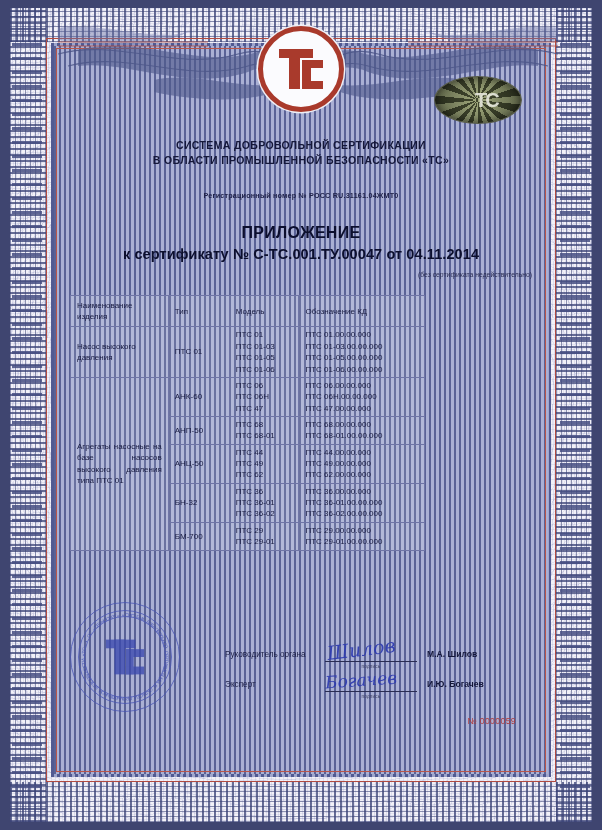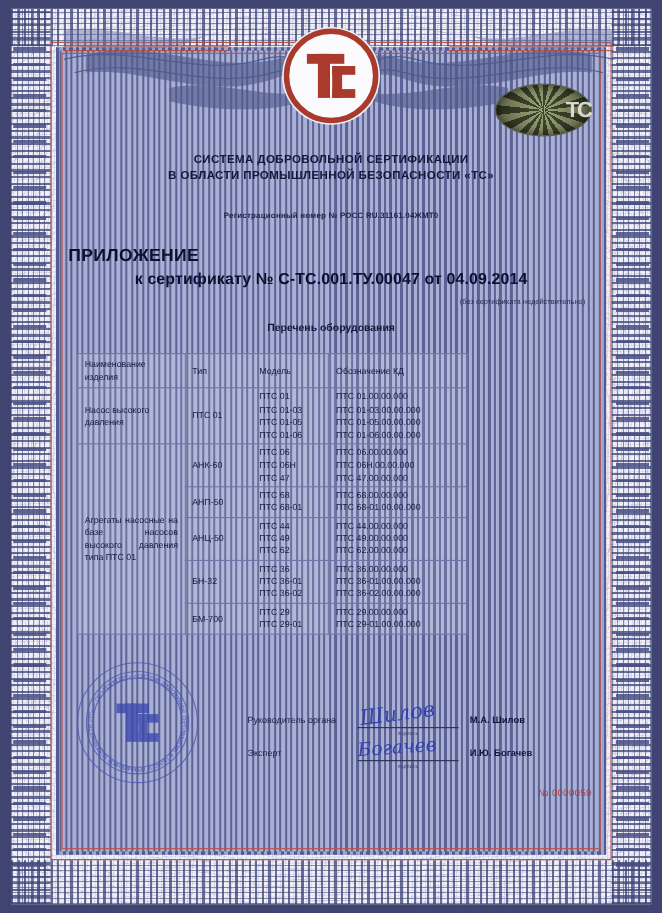--- a/index.html
+++ b/index.html
@@ -91,45 +91,45 @@
   .logo-circle{
     position:absolute;left:50%;top:6px;transform:translateX(-50%);
     width:76px;height:76px;border-radius:50%;
     background:#fbfbfe;border:5px solid #a93a2c;
     box-shadow:0 0 0 1.5px #efeff6;
     display:flex;align-items:center;justify-content:center;
   }
 
   
   .holo{
-    position:absolute;right:6px;top:56px;width:46px;height:46px;border-radius:50%;
+    position:absolute;right:22px;top:56px;width:46px;height:46px;border-radius:50%;
     background:
       repeating-conic-gradient(from 0deg,#4d5140 0deg 12deg,#b9bca6 12deg 24deg),
       radial-gradient(circle,#6f7360,#3b3e32);
     background-blend-mode:overlay;
     border:1px solid #585c4b;
-    display:flex;align-items:center;justify-content:flex-end;
+    display:flex;align-items:center;justify-content:flex-start;
     box-shadow:inset 0 0 8px rgba(0,0,0,.55);
     padding-left:40px;
   }
   .holo .hm{font:700 20px "Liberation Sans",sans-serif;color:#e8e9df;letter-spacing:-2px;opacity:.9;}
 
   
   .sys-title{
     text-align:center;margin-top:84px;
     font:700 10.5px/1.45 "Liberation Sans",sans-serif;
     color:#15183a;letter-spacing:.35px;
   }
   .reg-no{
     text-align:center;margin-top:23px;
     font:700 7.2px "Liberation Sans",sans-serif;
     color:#20234a;letter-spacing:.2px;
   }
   .app-title{
-    text-align:left;margin-top:24px;
+    text-align:center;margin-top:24px;
     font:700 16px "Liberation Sans",sans-serif;color:#0c0f2e;letter-spacing:.3px;
   }
   .app-sub{
     text-align:center;margin-top:4px;
     font:700 14.5px "Liberation Sans",sans-serif;color:#0c0f2e;letter-spacing:.1px;
   }
   .disclaimer{
     text-align:right;margin-top:9px;padding-right:8px;
     font:6.8px "Liberation Sans",sans-serif;color:#2a2d52;
   }
@@ -200,21 +200,21 @@
   }
   .sig-ink{
     position:absolute;left:2px;bottom:1px;
     font-family:"DejaVu Serif",serif;font-style:italic;font-size:19px;
     color:#2e3bb0;opacity:.92;transform:rotate(-7deg);white-space:nowrap;
   }
   .sig-ink.two{font-size:17px;transform:rotate(-4deg);left:0;}
   .sig-name{font:700 8.6px "Liberation Sans",sans-serif;color:#14173a;padding-bottom:3px;}
 
   .docno{
-    position:absolute;right:2px;bottom:40px;
+    position:absolute;right:24px;bottom:40px;
     font:8.6px "Liberation Sans",sans-serif;color:#b23a3a;letter-spacing:.4px;
   }
 </style>
 </head>
 <body>
 
 <div class="page">
   <div class="mat"></div>
 
   <div class="paper">
@@ -278,23 +278,22 @@
       </div>
 
       <div class="sys-title">
         <div>СИСТЕМА ДОБРОВОЛЬНОЙ СЕРТИФИКАЦИИ</div>
         <div>В ОБЛАСТИ ПРОМЫШЛЕННОЙ БЕЗОПАСНОСТИ «ТС»</div>
       </div>
 
       <div class="reg-no">Регистрационный номер № РОСС RU.31161.04ЖМТ0</div>
 
       <div class="app-title">ПРИЛОЖЕНИЕ</div>
-      <div class="app-sub">к сертификату № С-ТС.001.ТУ.00047 от 04.09.2014</div>
+      <div class="app-sub">к сертификату № С-ТС.001.ТУ.00047 от 04.11.2014</div>
       <div class="disclaimer">(без сертификата недействительно)</div>
-      <div class="list-title">Перечень оборудования</div>
 
       <table class="equip">
         <thead>
           <tr>
             <th class="c-name">Наименование изделия</th>
             <th class="c-type">Тип</th>
             <th class="c-model">Модель</th>
             <th class="c-kd">Обозначение КД</th>
           </tr>
         </thead>

